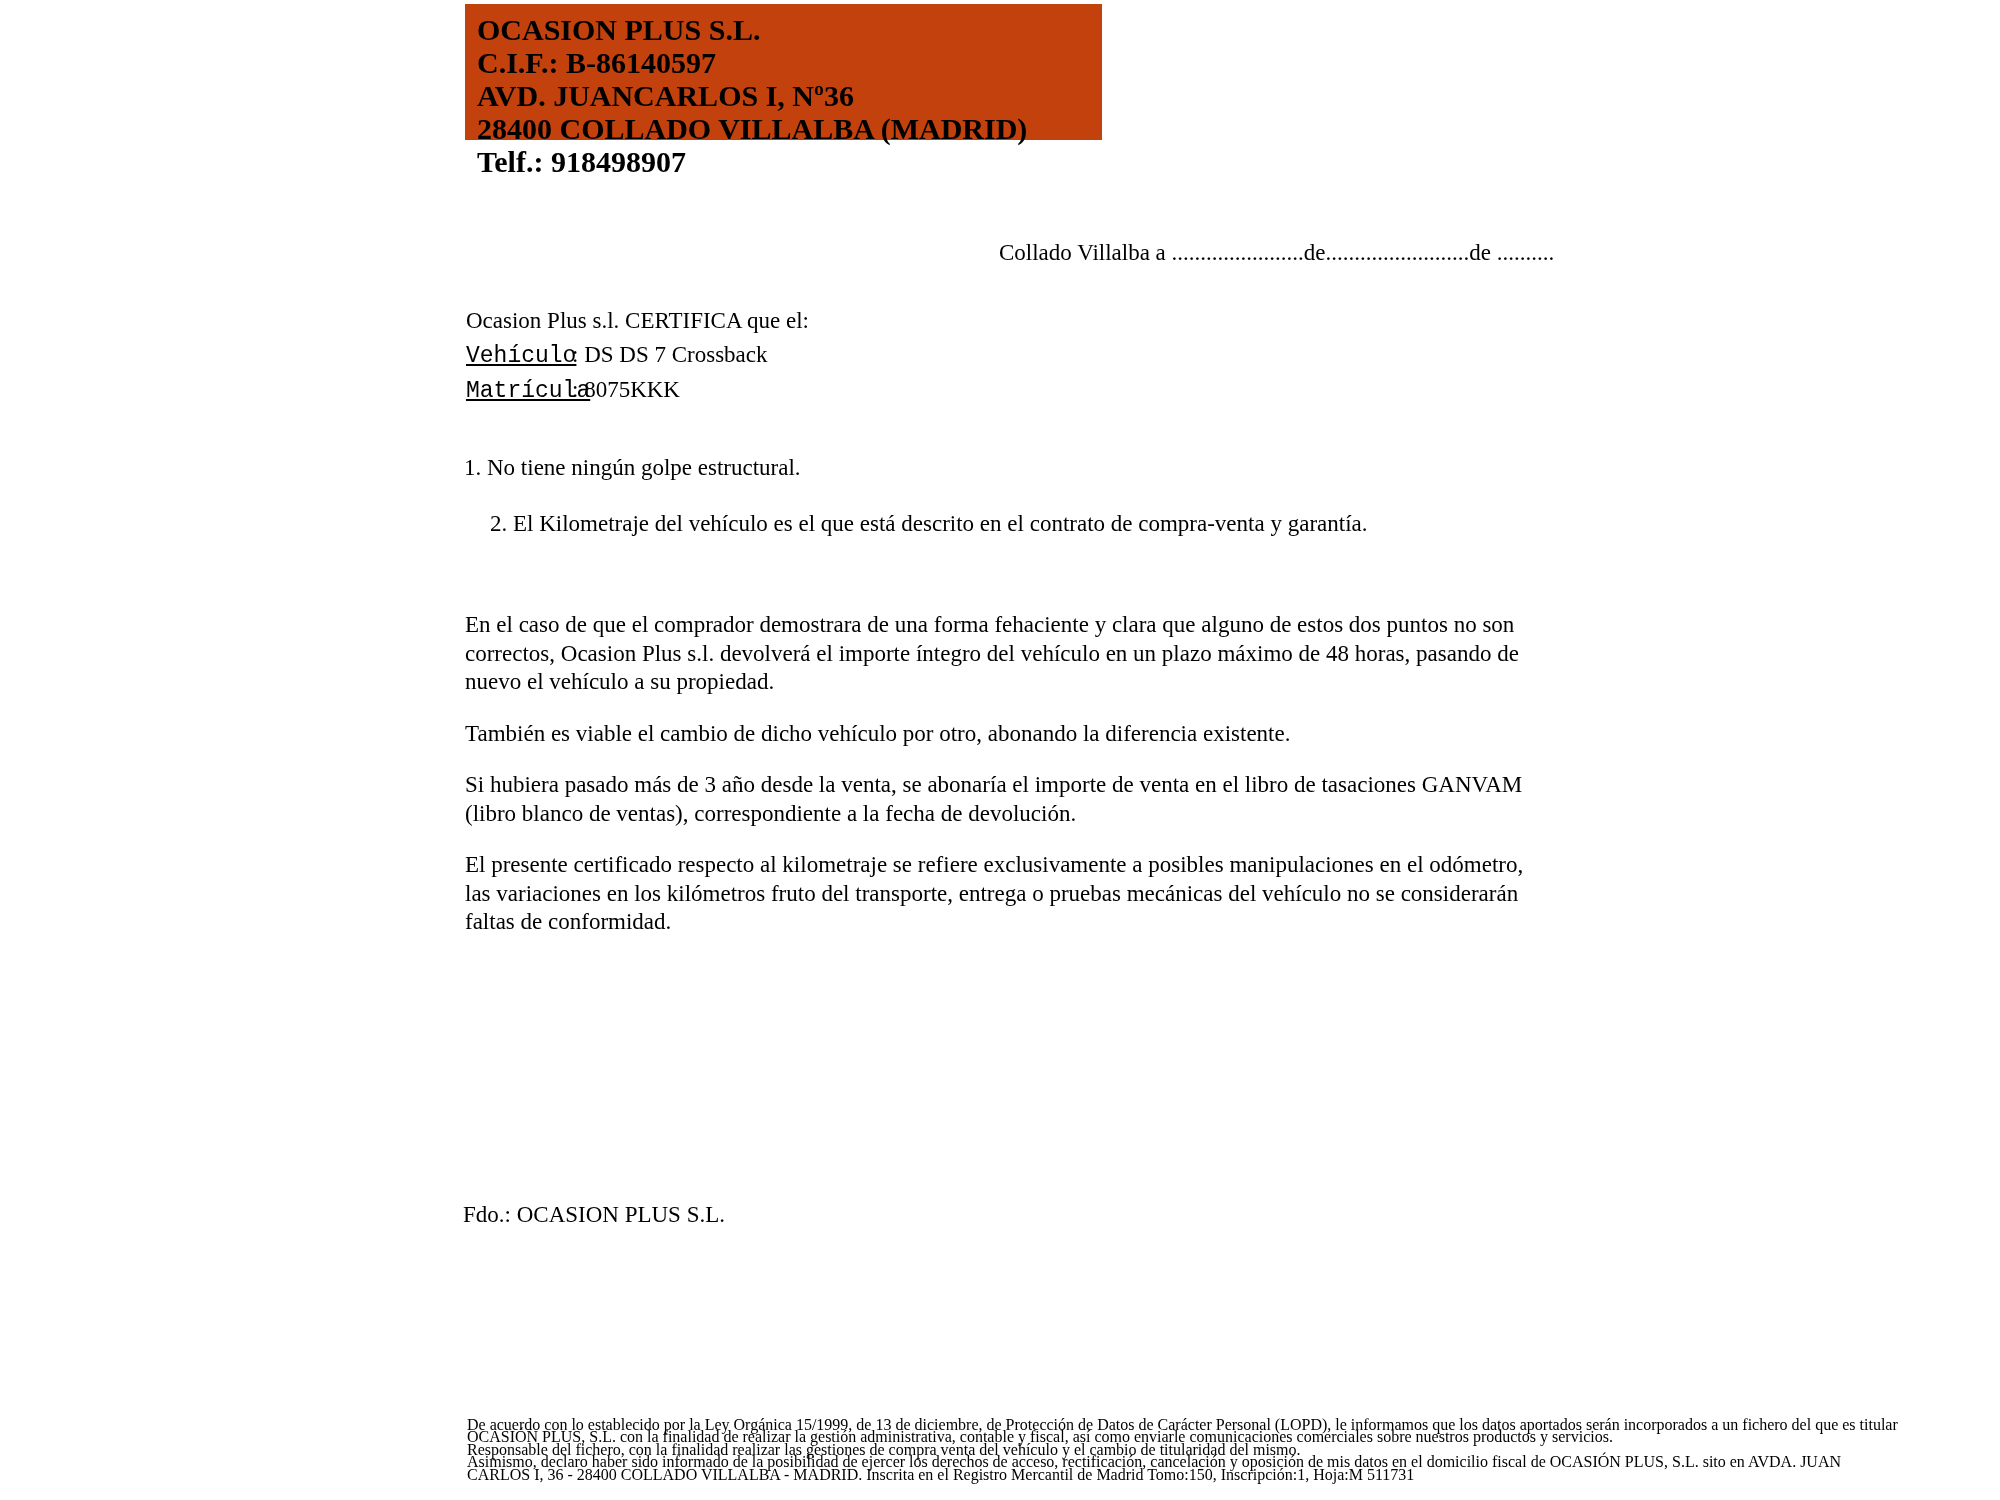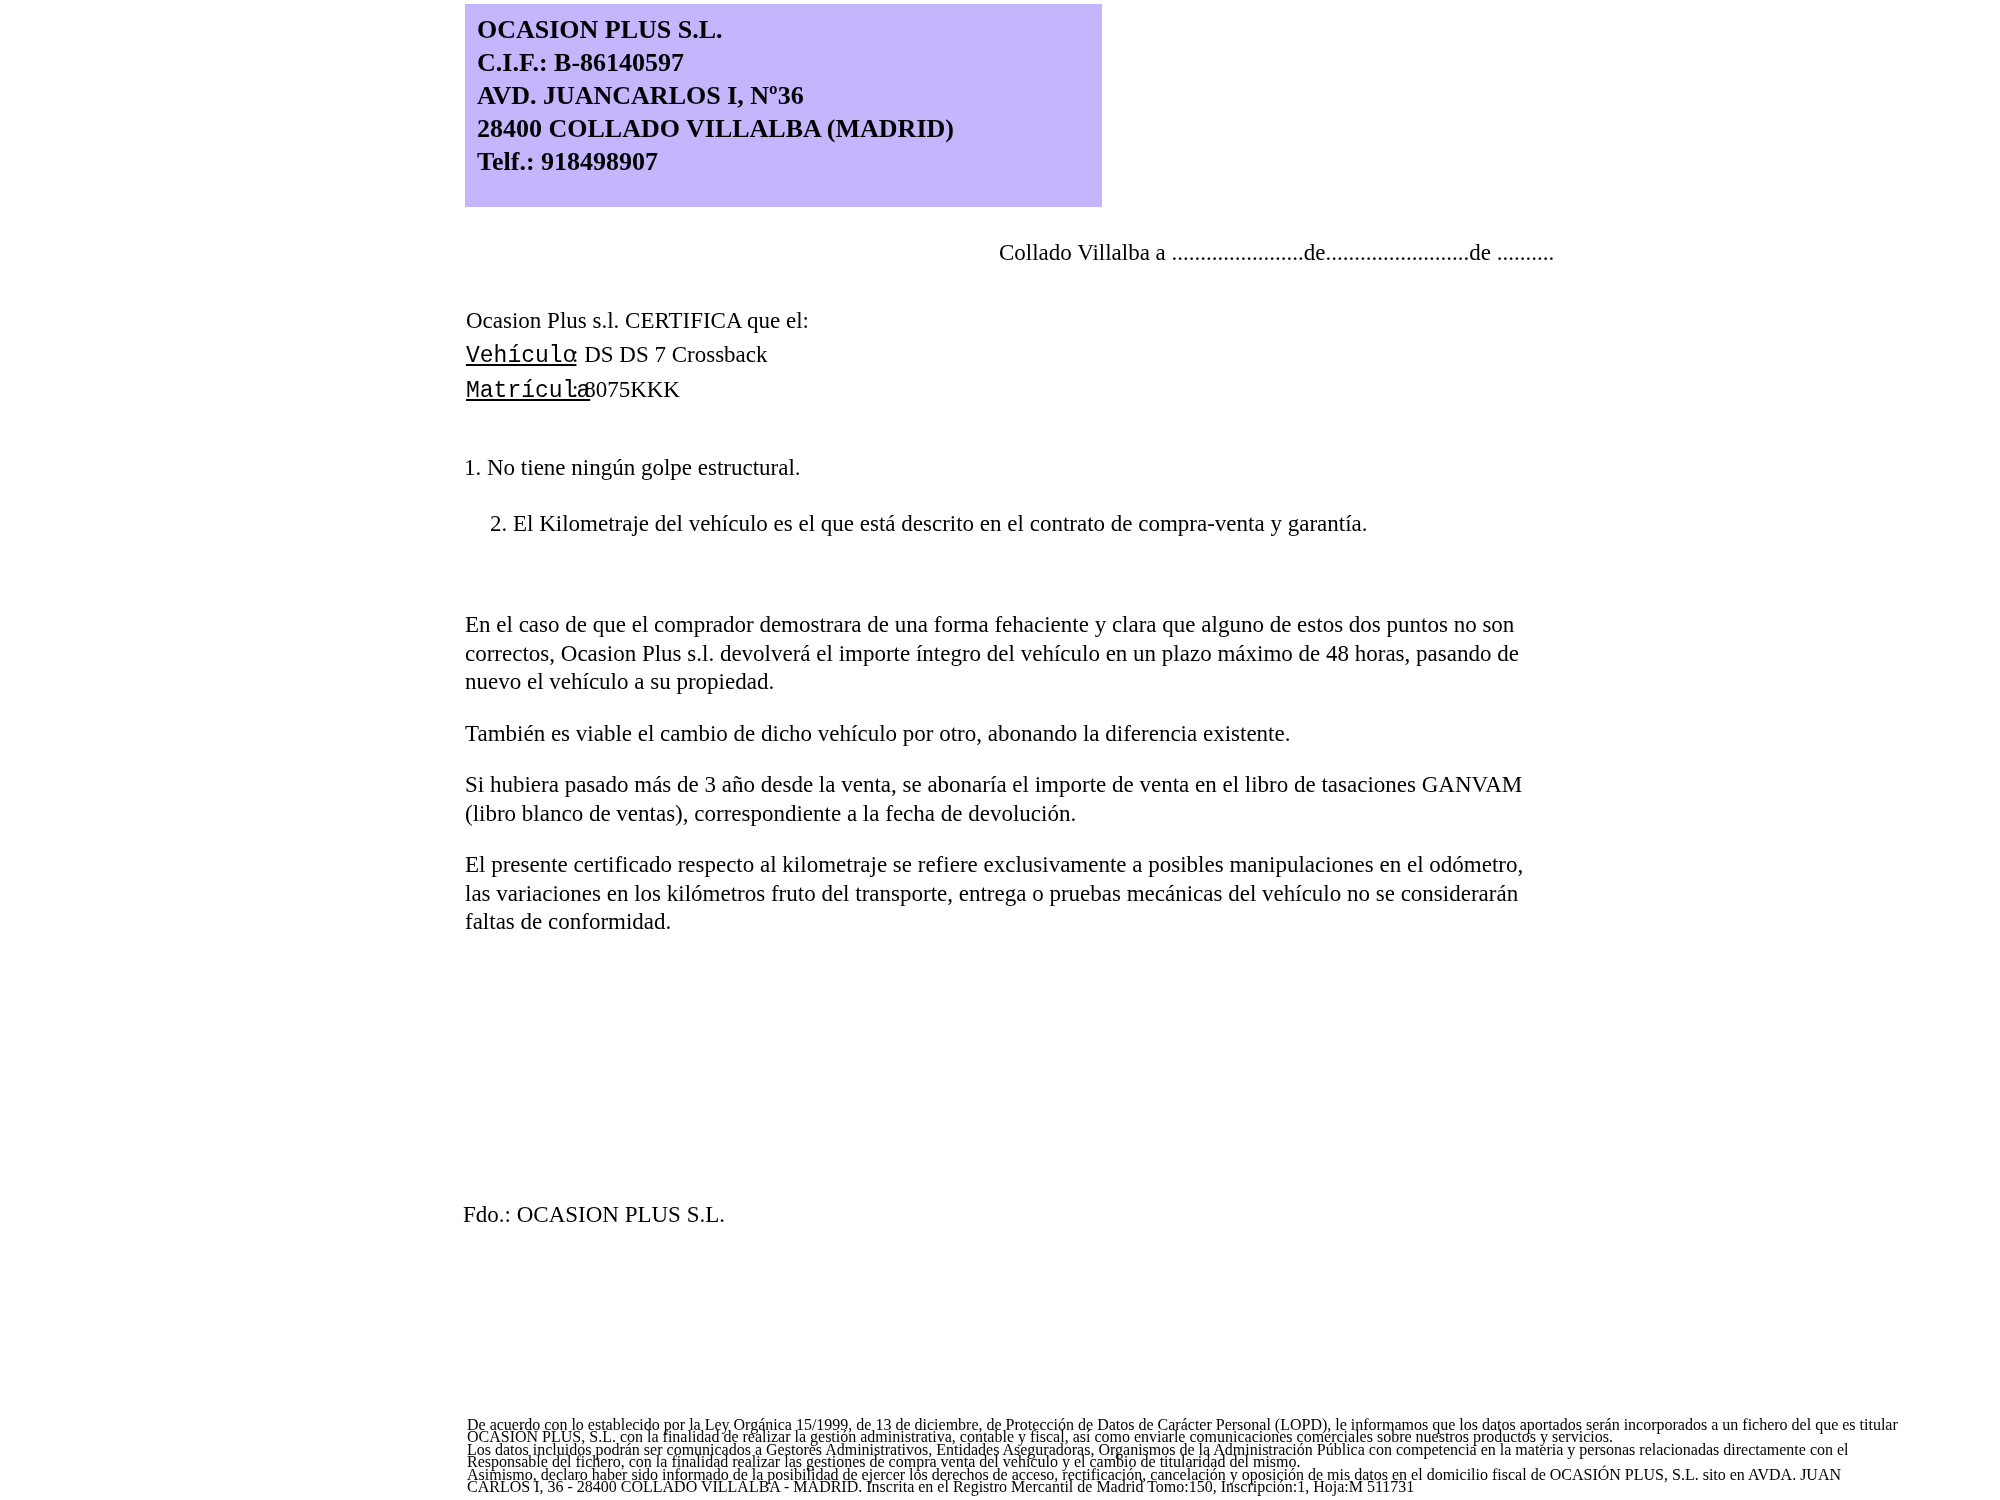--- a/index.html
+++ b/index.html
@@ -18,26 +18,26 @@
   .page {
     position: absolute;
     inset: 0;
     background: #ffffff;
   }
   .company-box {
     position: absolute;
     left: 465px;
     top: 4px;
     width: 637px;
-    height: 203px;
+    height: 136px;
     box-sizing: border-box;
-    background: #c4b5fd;
+    background: #c2410c;
     padding: 9px 0 0 12px;
     font-weight: bold;
-    font-size: 26px;
+    font-size: 30px;
     line-height: 33px;
     white-space: nowrap;
   }
   .date-line {
     position: absolute;
     left: 952px;
     top: 240px;
     font-size: 23px;
     white-space: nowrap;
     margin-left: 47px;
@@ -128,19 +128,18 @@
     <p>También es viable el cambio de dicho vehículo por otro, abonando la diferencia existente.</p>
     <p>Si hubiera pasado más de 3 año desde la venta, se abonaría el importe de venta en el libro de tasaciones GANVAM (libro blanco de ventas), correspondiente a la fecha de devolución.</p>
     <p>El presente certificado respecto al kilometraje se refiere exclusivamente a posibles manipulaciones en el odómetro, las variaciones en los kilómetros fruto del transporte, entrega o pruebas mecánicas del vehículo no se considerarán faltas de conformidad.</p>
   </div>
 
   <div class="signature">Fdo.: OCASION PLUS S.L.</div>
 
   <div class="legal-footer">
     <div>De acuerdo con lo establecido por la Ley Orgánica 15/1999, de 13 de diciembre, de Protección de Datos de Carácter Personal (LOPD), le informamos que los datos aportados serán incorporados a un fichero del que es titular</div>
     <div>OCASIÓN PLUS, S.L. con la finalidad de realizar la gestión administrativa, contable y fiscal, así como enviarle comunicaciones comerciales sobre nuestros productos y servicios.</div>
-    <div>Los datos incluidos podrán ser comunicados a Gestores Administrativos, Entidades Aseguradoras, Organismos de la Administración Pública con competencia en la materia y personas relacionadas directamente con el</div>
     <div>Responsable del fichero, con la finalidad realizar las gestiones de compra venta del vehículo y el cambio de titularidad del mismo.</div>
     <div>Asimismo, declaro haber sido informado de la posibilidad de ejercer los derechos de acceso, rectificación, cancelación y oposición de mis datos en el domicilio fiscal de OCASIÓN PLUS, S.L. sito en AVDA. JUAN</div>
     <div>CARLOS I, 36 - 28400 COLLADO VILLALBA - MADRID. Inscrita en el Registro Mercantil de Madrid Tomo:150, Inscripción:1, Hoja:M 511731</div>
   </div>
 
 </div>
 
 </body></html>

